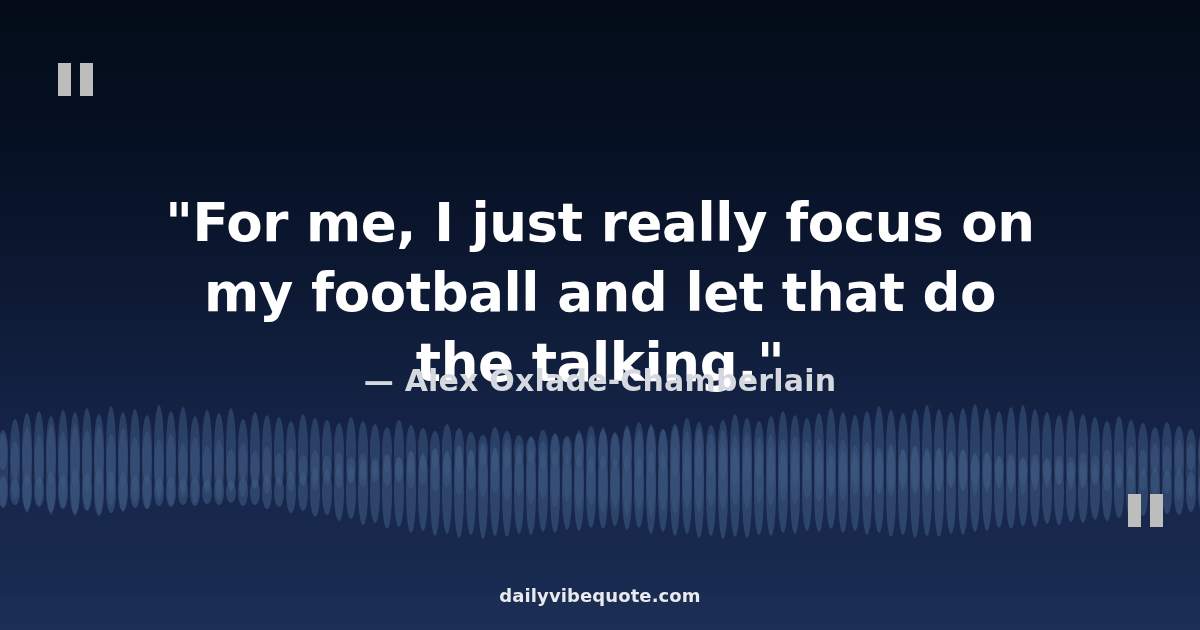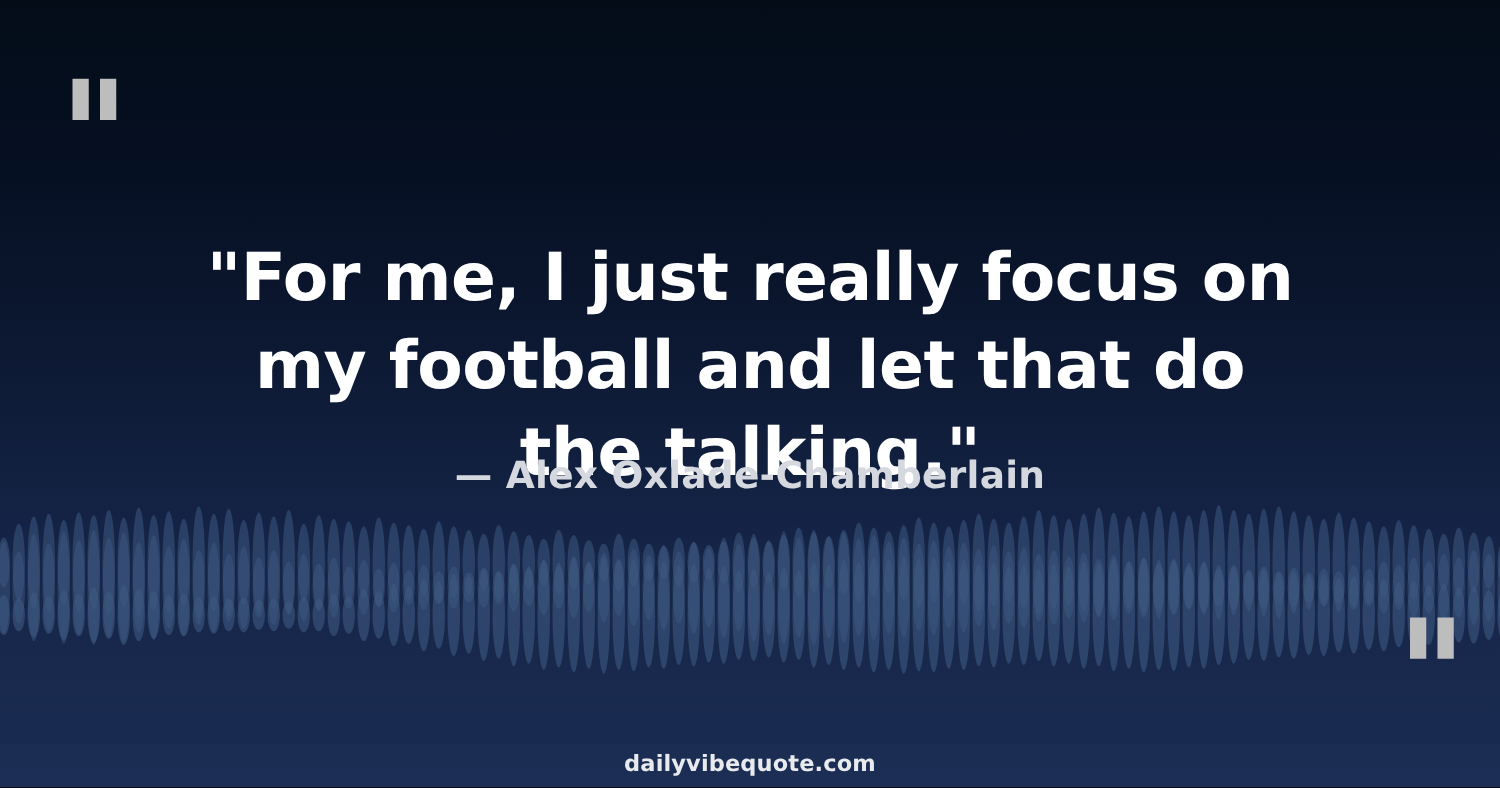--- a/index.html
+++ b/index.html
@@ -99,21 +99,21 @@
     position: absolute;
     left: 0;
     bottom: 0;
     width: 1200px;
     height: 35px;
     background: rgba(255, 255, 255, 0.012);
   }
   #footer-site {
     position: absolute;
     left: 0;
-    bottom: 8px;
+    bottom: 24px;
     width: 1200px;
     text-align: center;
     color: #e8eaee;
     font-size: 18px;
     font-weight: bold;
     letter-spacing: 0.1px;
   }
 </style>
 </head>
 <body>

